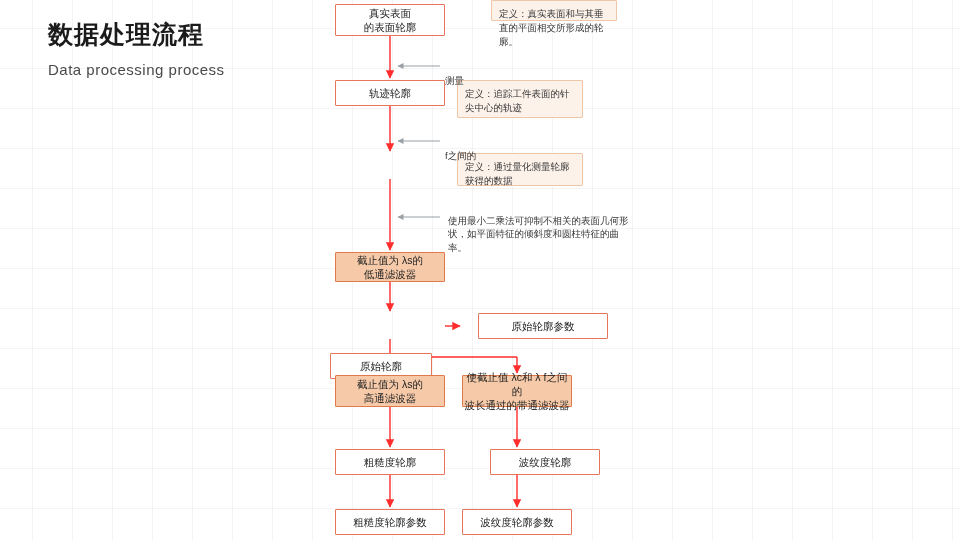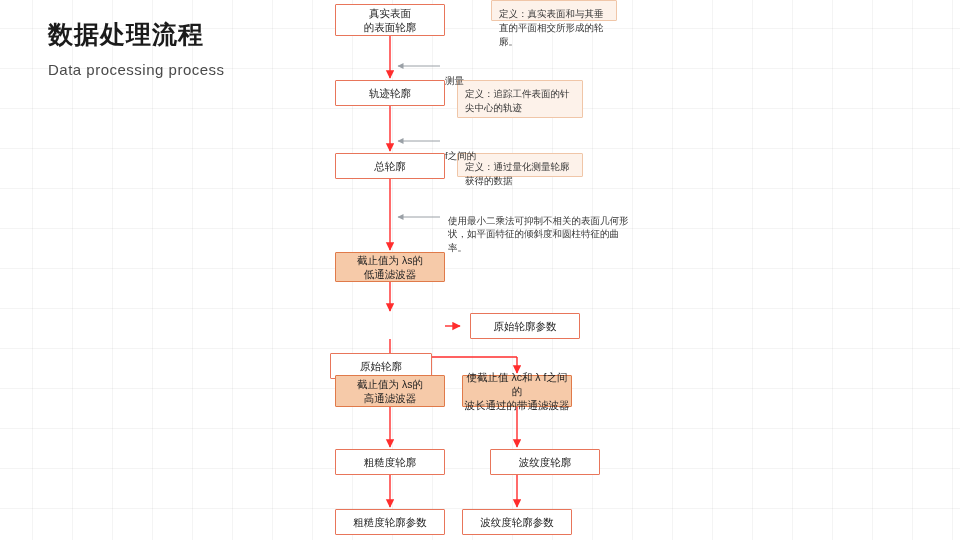--- a/index.html
+++ b/index.html
@@ -155,34 +155,31 @@
 
   <div class="node" style="left:5px; top:4px; width:110px; height:32px;">
     <span style="white-space:pre-line">真实表面
 的表面轮廓</span>
   </div>
 
   <div class="node" style="left:5px; top:80px; width:110px; height:26px;">
     <span style="white-space:pre-line">轨迹轮廓</span>
   </div>
 
-  <div class="node" style="left:5px; top:153px; width:110px; height:26px;">
-    <span style="white-space:pre-line">总轮廓</span>
-  </div>
 
   <div class="node filled" style="left:5px; top:252px; width:110px; height:30px;">
     <span style="white-space:pre-line">截止值为 λs的
 低通滤波器</span>
   </div>
 
   <div class="node" style="left:0; top:313px; width:102px; height:26px;margin-top:40px;">
     <span style="white-space:pre-line">原始轮廓</span>
   </div>
 
-  <div class="node" style="left:140px; top:313px; width:110px; height:26px;">
+  <div class="node" style="left:148px; top:313px; width:130px; height:26px;">
     <span style="white-space:pre-line">原始轮廓参数</span>
   </div>
 
   <div class="node filled" style="left:5px; top:375px; width:110px; height:32px;">
     <span style="white-space:pre-line">截止值为 λs的
 高通滤波器</span>
   </div>
 
   <div class="node filled" style="left:132px; top:375px; width:110px; height:32px;">
     <span style="white-space:pre-line">使截止值 λc和 λ f之间的
@@ -202,20 +199,20 @@
   </div>
 
   <div class="node" style="left:132px; top:509px; width:110px; height:26px;">
     <span style="white-space:pre-line">波纹度轮廓参数</span>
   </div>
 
   <div class="note" style="left:127px; top:0; width:126px; height:21px;margin-left:34px;">定义：真实表面和与其垂直的平面相交所形成的轮廓。</div>
 
   <div class="note" style="left:127px; top:80px; width:126px; height:38px;">定义：追踪工件表面的针尖中心的轨迹</div>
 
-  <div class="note" style="left:127px; top:153px; width:126px; height:24px;">定义：通过量化测量轮廓获得的数据</div>
+  <div class="note" style="left:127px; top:153px; width:126px; height:33px;">定义：通过量化测量轮廓获得的数据</div>
 
   <div class="edge-label" style="left:115px; top:59px;">测量</div>
 
   <div class="edge-label" style="left:115px; top:134px;">f之间的</div>
 
   <div class="edge-label multi" style="left:118px; top:198px;">使用最小二乘法可抑制不相关的表面几何形状，如平面特征的倾斜度和圆柱特征的曲率。</div>
 </div>
 
 </body></html>

